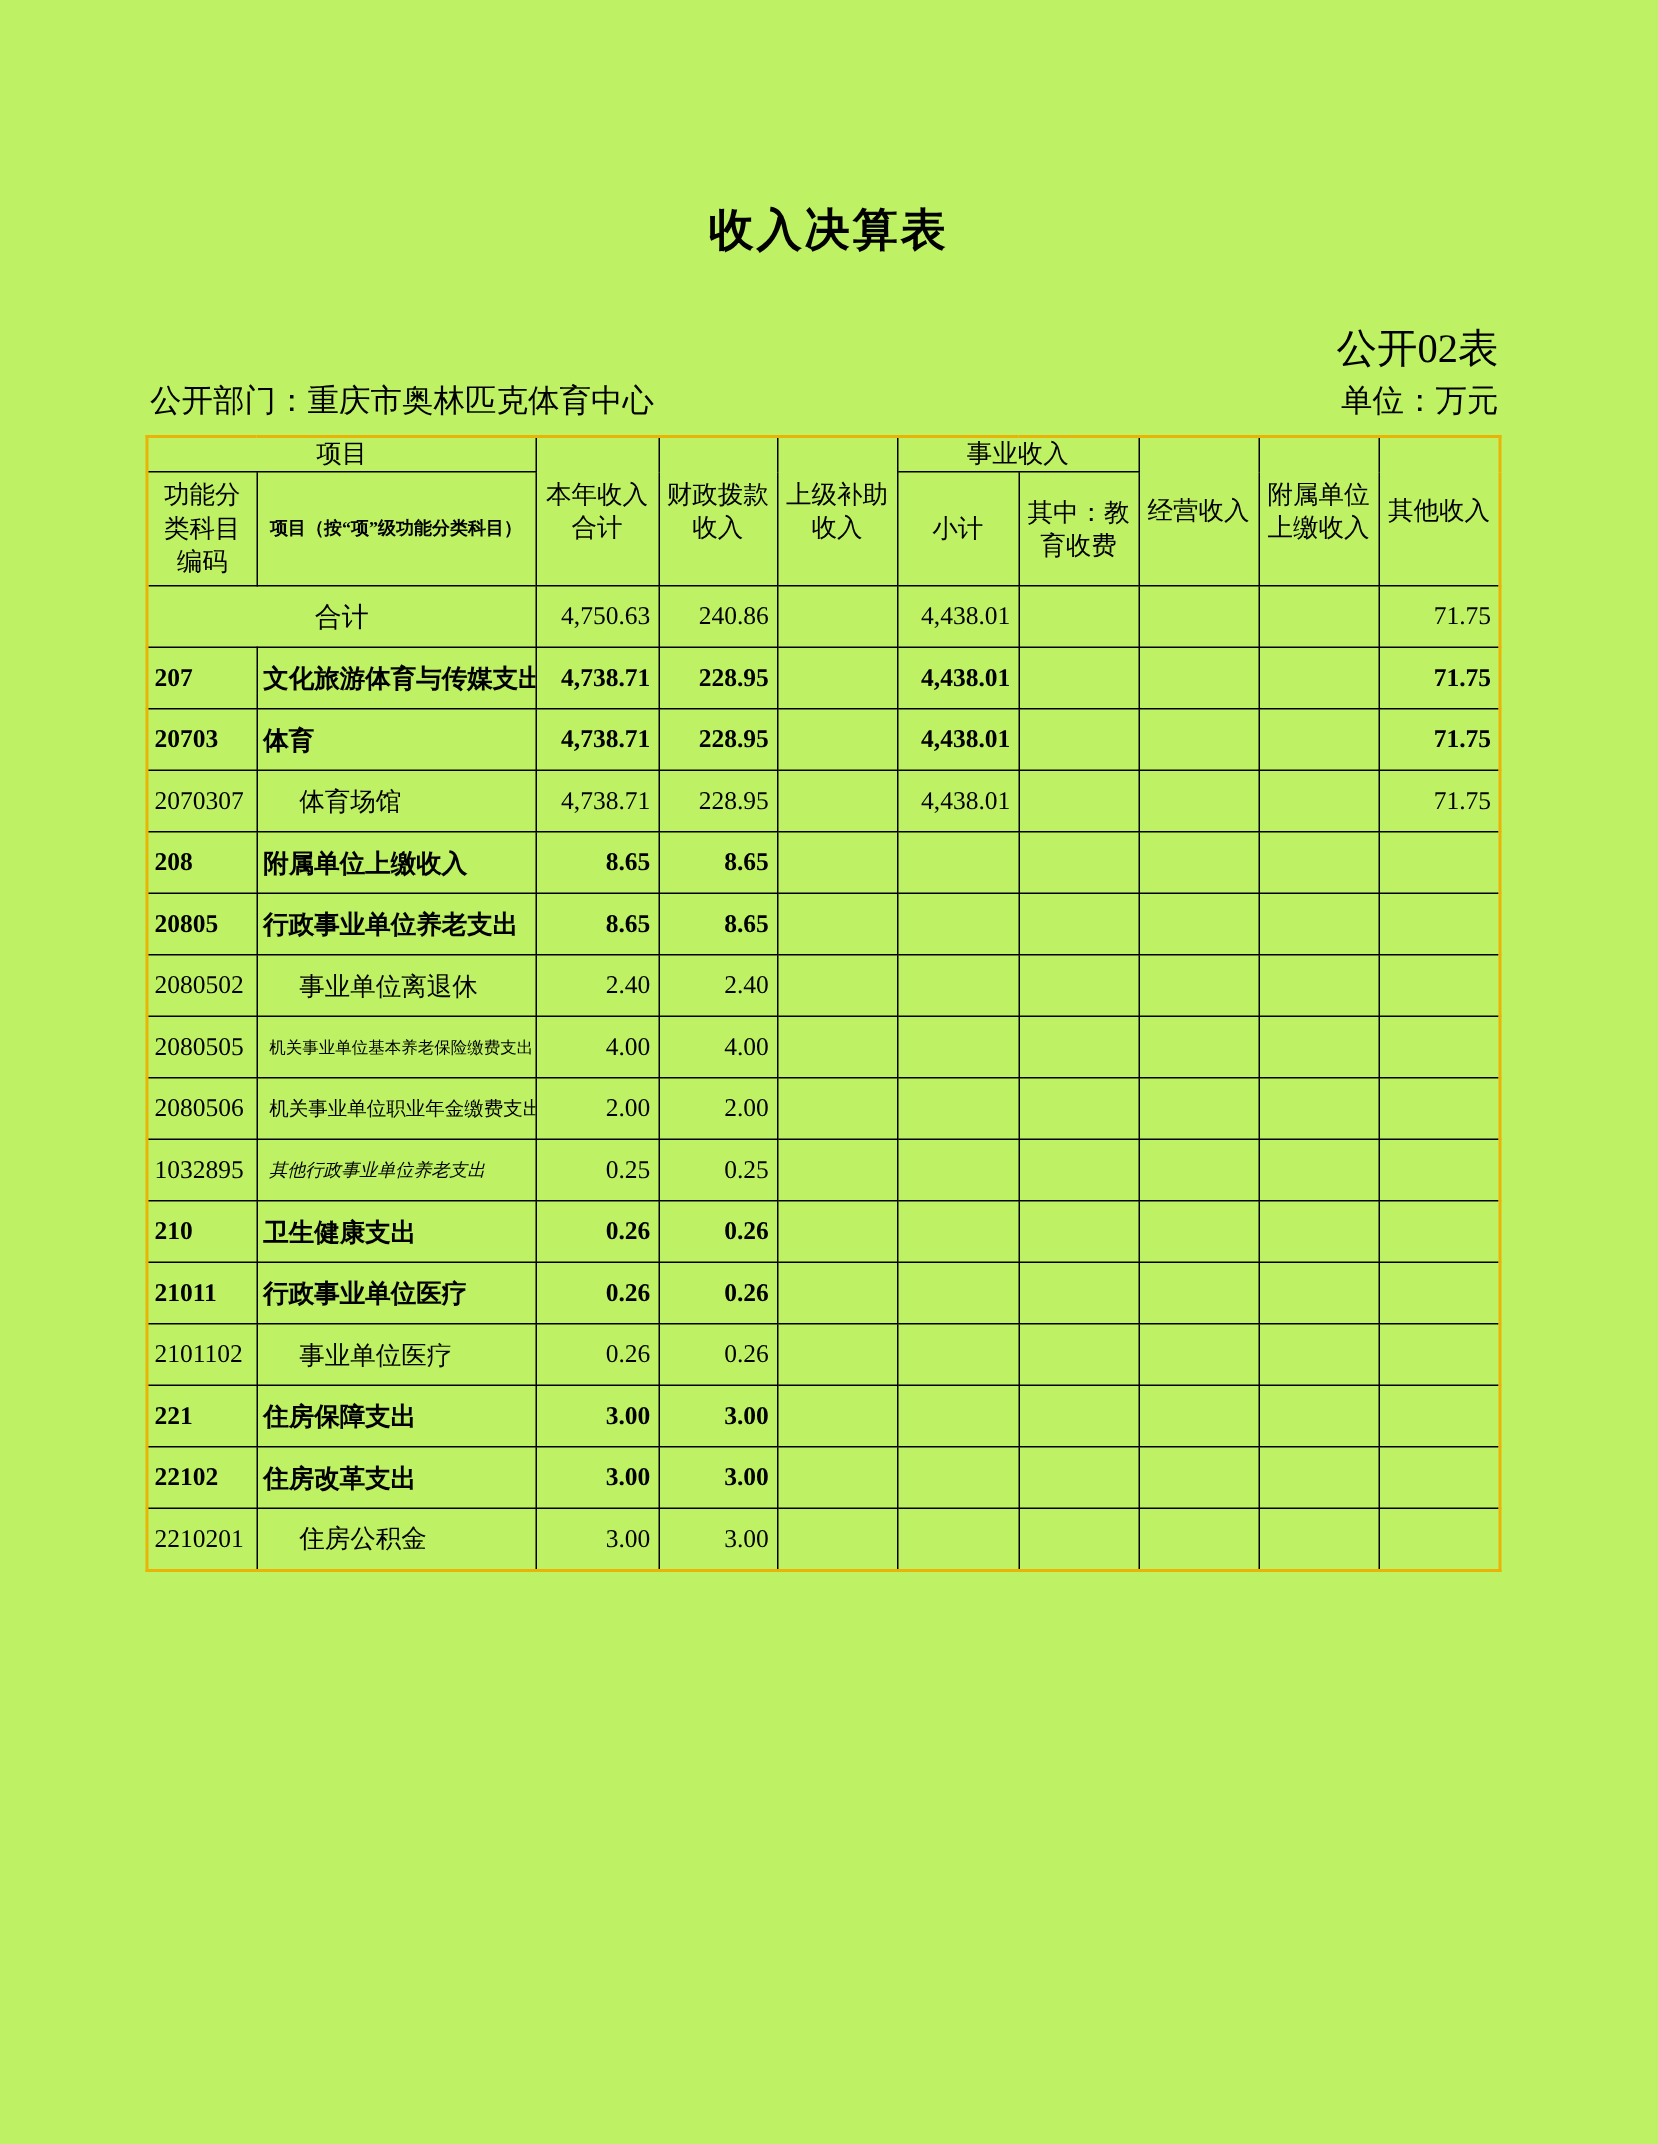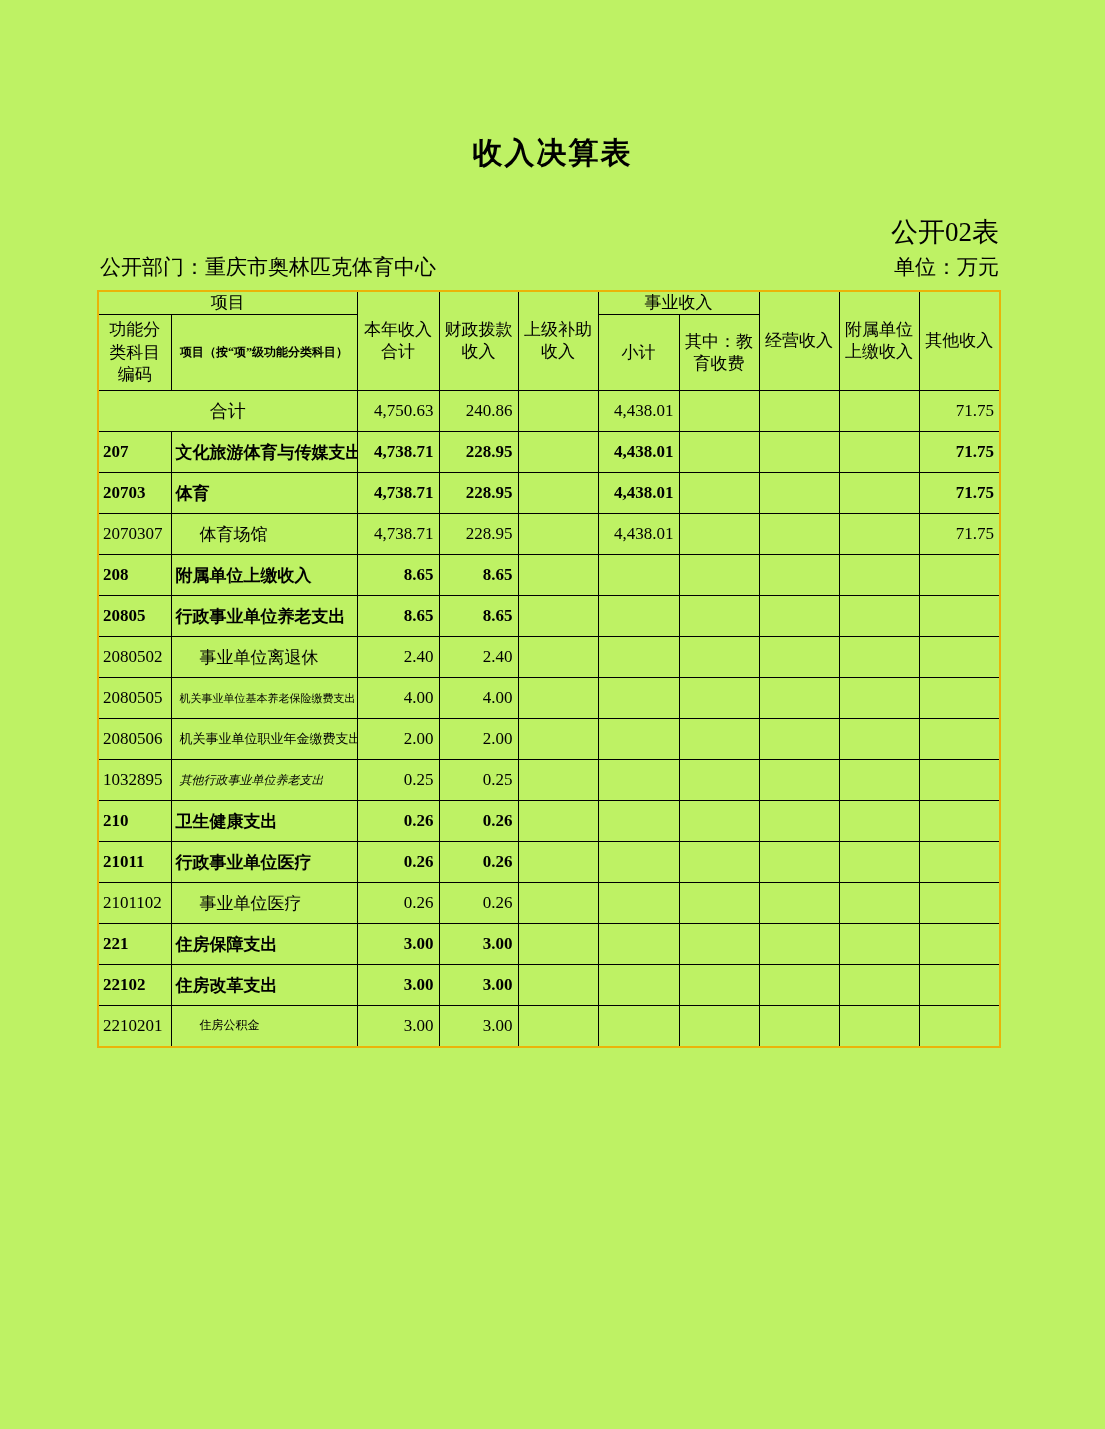--- a/index.html
+++ b/index.html
@@ -272,21 +272,21 @@
           <td class="cell num lvl-class">3.00</td>
           <td class="cell num lvl-class"></td>
           <td class="cell num lvl-class"></td>
           <td class="cell num lvl-class"></td>
           <td class="cell num lvl-class"></td>
           <td class="cell num lvl-class"></td>
           <td class="cell num lvl-class"></td>
         </tr>
         <tr>
           <td class="cell code lvl-item">2210201</td>
-          <td class="cell name lvl-item" style="font-size: 12px; padding-left: 28px;">住房公积金</td>
+          <td class="cell name lvl-item" style="font-size: 17px; padding-left: 28px;">住房公积金</td>
           <td class="cell num lvl-item">3.00</td>
           <td class="cell num lvl-item">3.00</td>
           <td class="cell num lvl-item"></td>
           <td class="cell num lvl-item"></td>
           <td class="cell num lvl-item"></td>
           <td class="cell num lvl-item"></td>
           <td class="cell num lvl-item"></td>
           <td class="cell num lvl-item"></td>
         </tr>
       </tbody>

